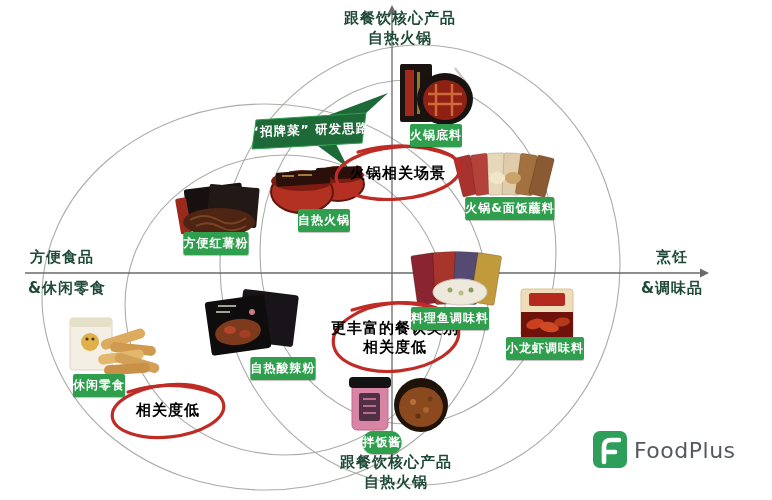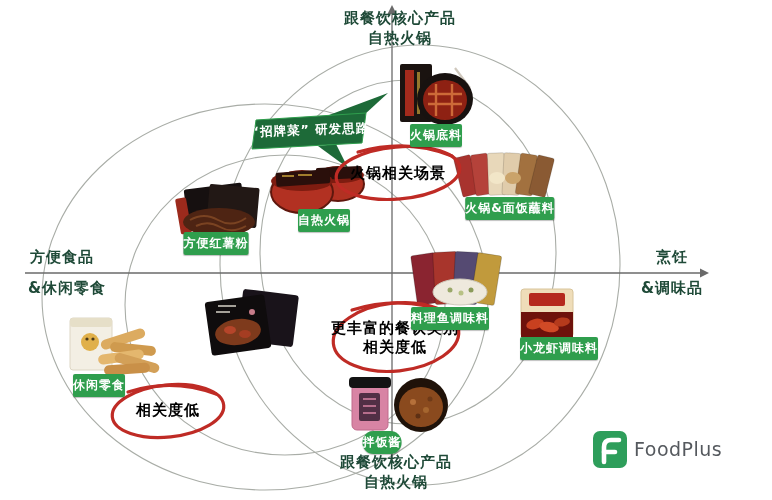--- a/index.html
+++ b/index.html
@@ -21,21 +21,21 @@
   }
   .annotation{
     position:absolute;transform:translateX(-50%);color:#000000;font-weight:bold;
     font-size:15px;letter-spacing:1px;text-align:center;line-height:19px;white-space:nowrap;
   }
   .banner-text{
     position:absolute;transform:translateX(-50%) rotate(-2deg);
     color:#ffffff;font-size:12.5px;font-weight:bold;letter-spacing:1px;white-space:nowrap;
   }
   .logo-text{
-    position:absolute;color:#55595e;font-size:19px;font-weight:500;letter-spacing:.5px;
+    position:absolute;color:#55595e;font-size:22px;font-weight:500;letter-spacing:.5px;
   }
 </style>
 </head>
 <body>
 
 <div class="canvas">
 
   <svg class="layer" viewBox="0 0 772 500">
 
     <g fill="none" stroke="#a9ada7" stroke-width="1.1">
@@ -195,19 +195,20 @@
     <div>更丰富的餐饮类别</div>
     <div>相关度低</div>
   </div>
   <div class="annotation" style="left:168px;top:401px;">相关度低</div>
 
   <div class="chip" style="left:436px;top:124px;">火锅底料</div>
   <div class="chip" style="left:510px;top:197px;">火锅&amp;面饭蘸料</div>
   <div class="chip" style="left:324px;top:209px;">自热火锅</div>
   <div class="chip" style="left:216px;top:232px;">方便红薯粉</div>
   <div class="chip" style="left:450px;top:307px;">料理鱼调味料</div>
-  <div class="chip" style="left:559px;top:337px;font-family:Liberation Mono, monospace;">小龙虾调味料</div>
+  <div class="chip" style="left:545px;top:337px;font-family:Liberation Mono, monospace;">小龙虾调味料</div>
+  <div class="chip" style="left:283px;top:357px;">自热酸辣粉</div>
   <div class="chip" style="left:99px;top:374px;">休闲零食</div>
   <div class="chip" style="left:382px;top:431px;border-radius:11px;">拌饭酱</div>
 
   <div class="logo-text" style="left:634px;top:438px;">FoodPlus</div>
 
 </div>
 
 </body></html>

